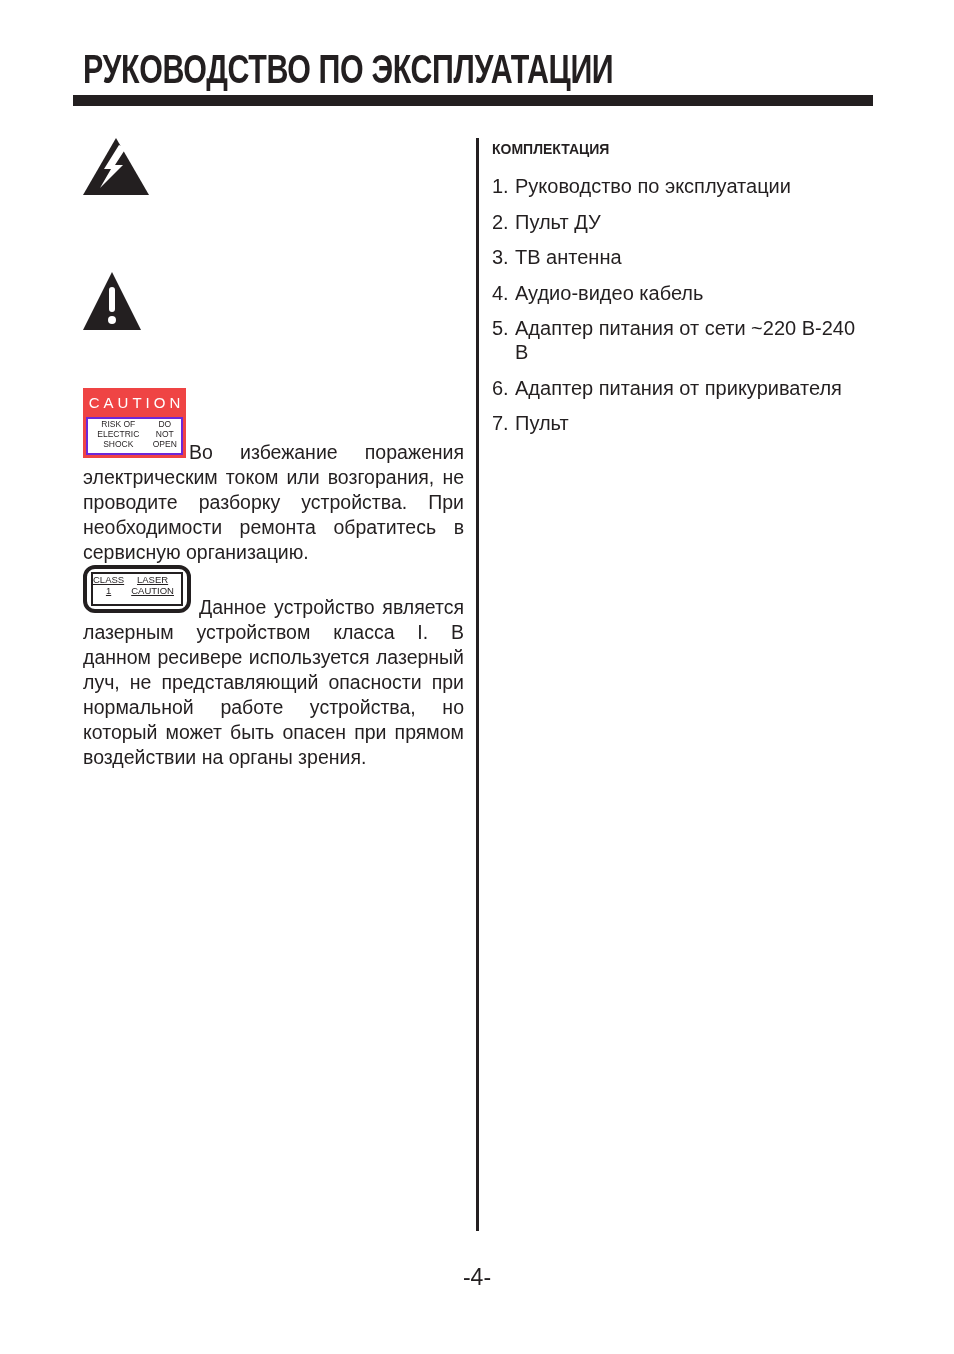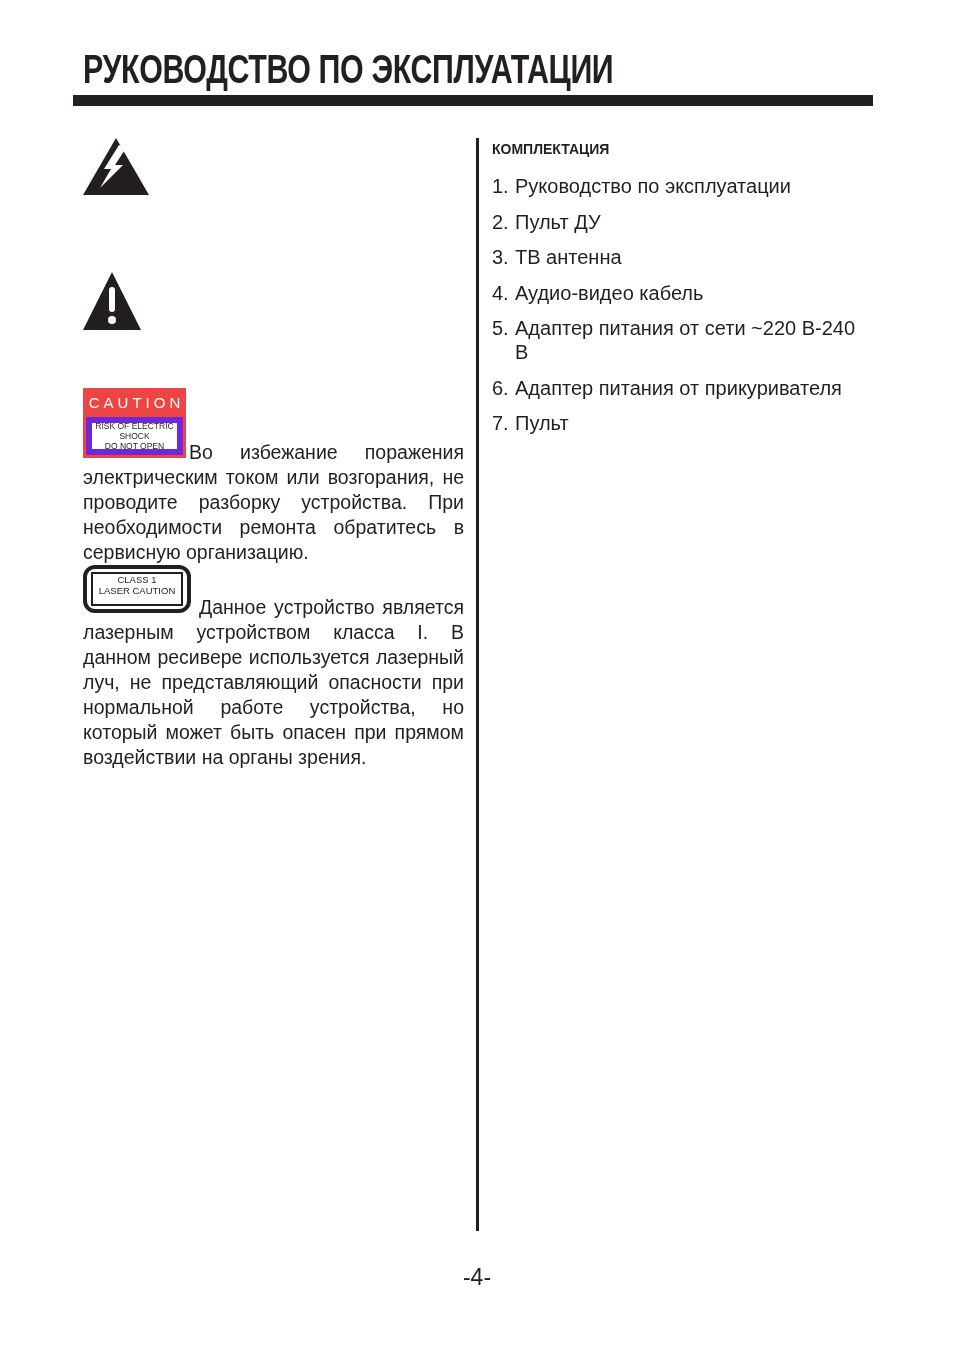--- a/index.html
+++ b/index.html
@@ -83,23 +83,23 @@
     line-height: 29px;
     letter-spacing: 4px;
     text-align: center;
     text-indent: 4px;
   }
   .caution-body {
     margin: 0 3px 3px 3px;
     height: 38px;
     box-sizing: border-box;
     background: #ffffff;
-    border: 6px solid #6d28d9;
+    border: 2px solid #6d28d9;
     display: flex;
-    flex-direction: column;
+    flex-direction: row;
     justify-content: center;
     text-align: center;
     font-size: 8.5px;
     line-height: 10px;
     color: #231f20;
   }
 
   
   .laser-box {
     width: 108px; height: 48px;
@@ -107,25 +107,26 @@
     border: 4px solid #231f20;
     border-radius: 12px;
     padding: 3px 4px;
     background: #ffffff;
   }
   .laser-inner {
     height: 100%;
     box-sizing: border-box;
     border: 2px solid #231f20;
     display: flex;
-    flex-direction: column;
+    flex-direction: row;
     justify-content: flex-start;
     text-align: center;
     font-size: 9.5px;
     line-height: 11px;
+    text-decoration: underline;
   }
 
   
   .right-col { position: absolute; left: 492px; top: 137px; width: 380px; }
   .pkg-heading {
     margin: 0 0 12px 0;
     font-size: 14px;
     font-weight: bold;
     line-height: 25px;
   }

